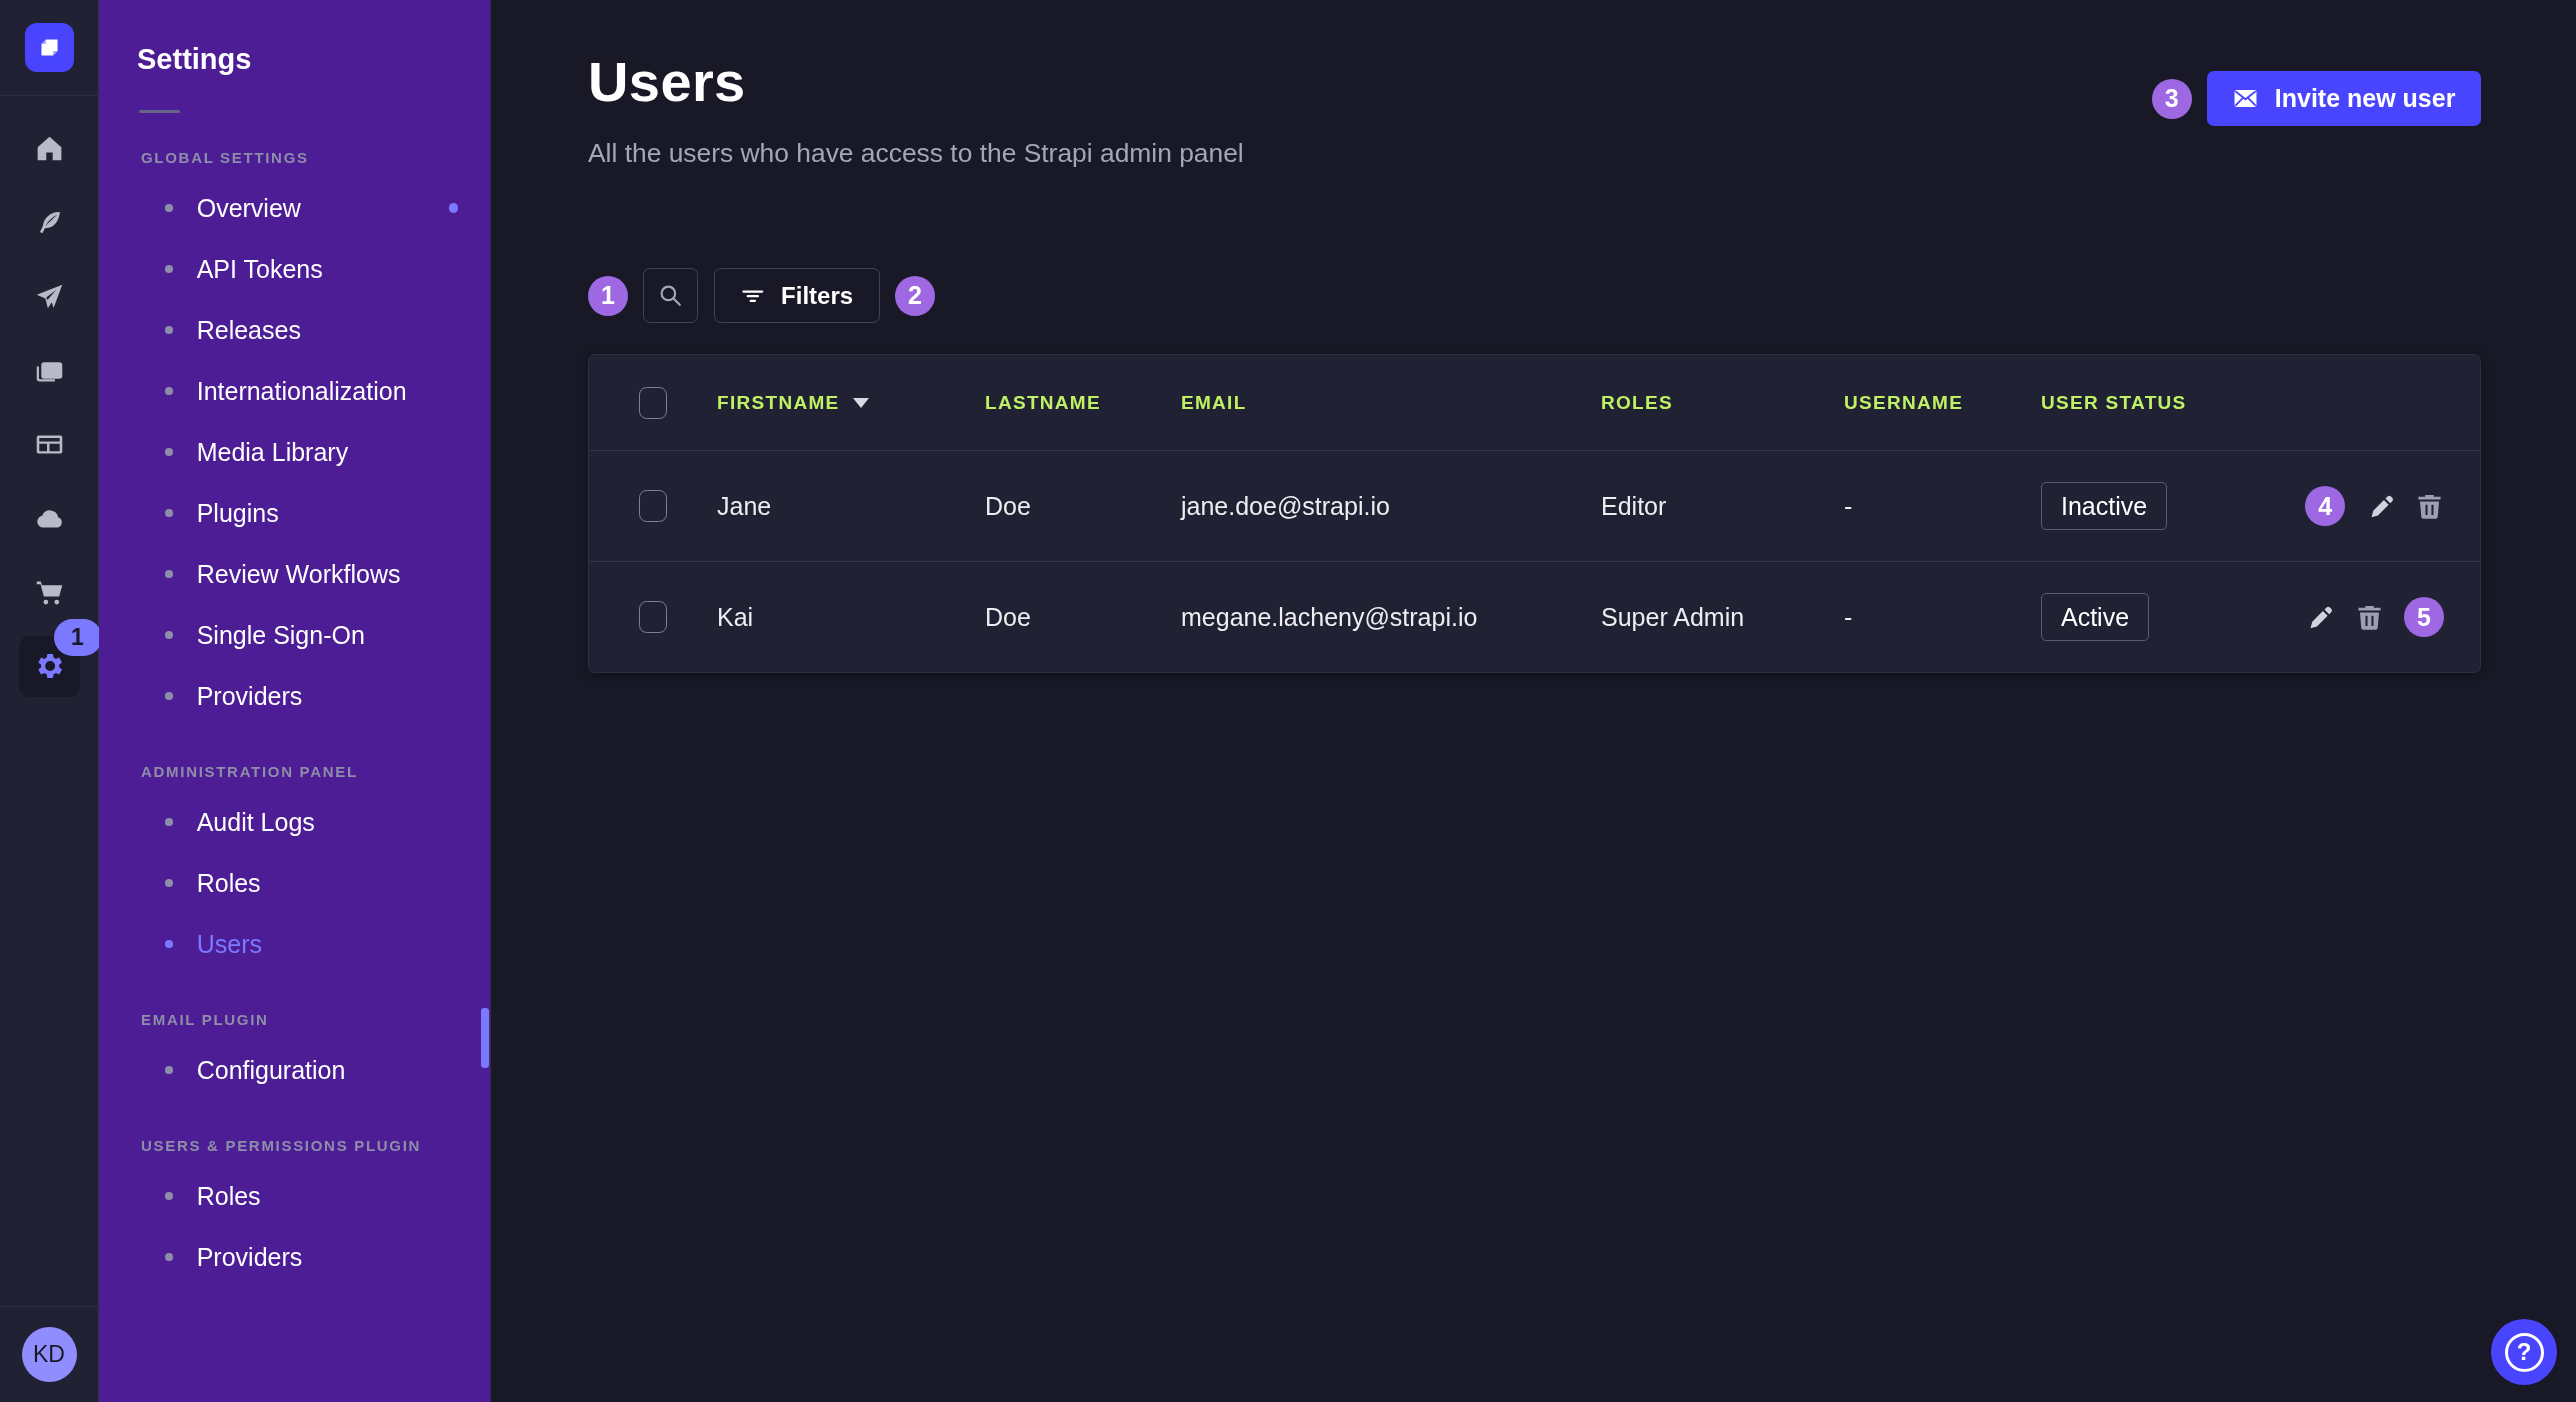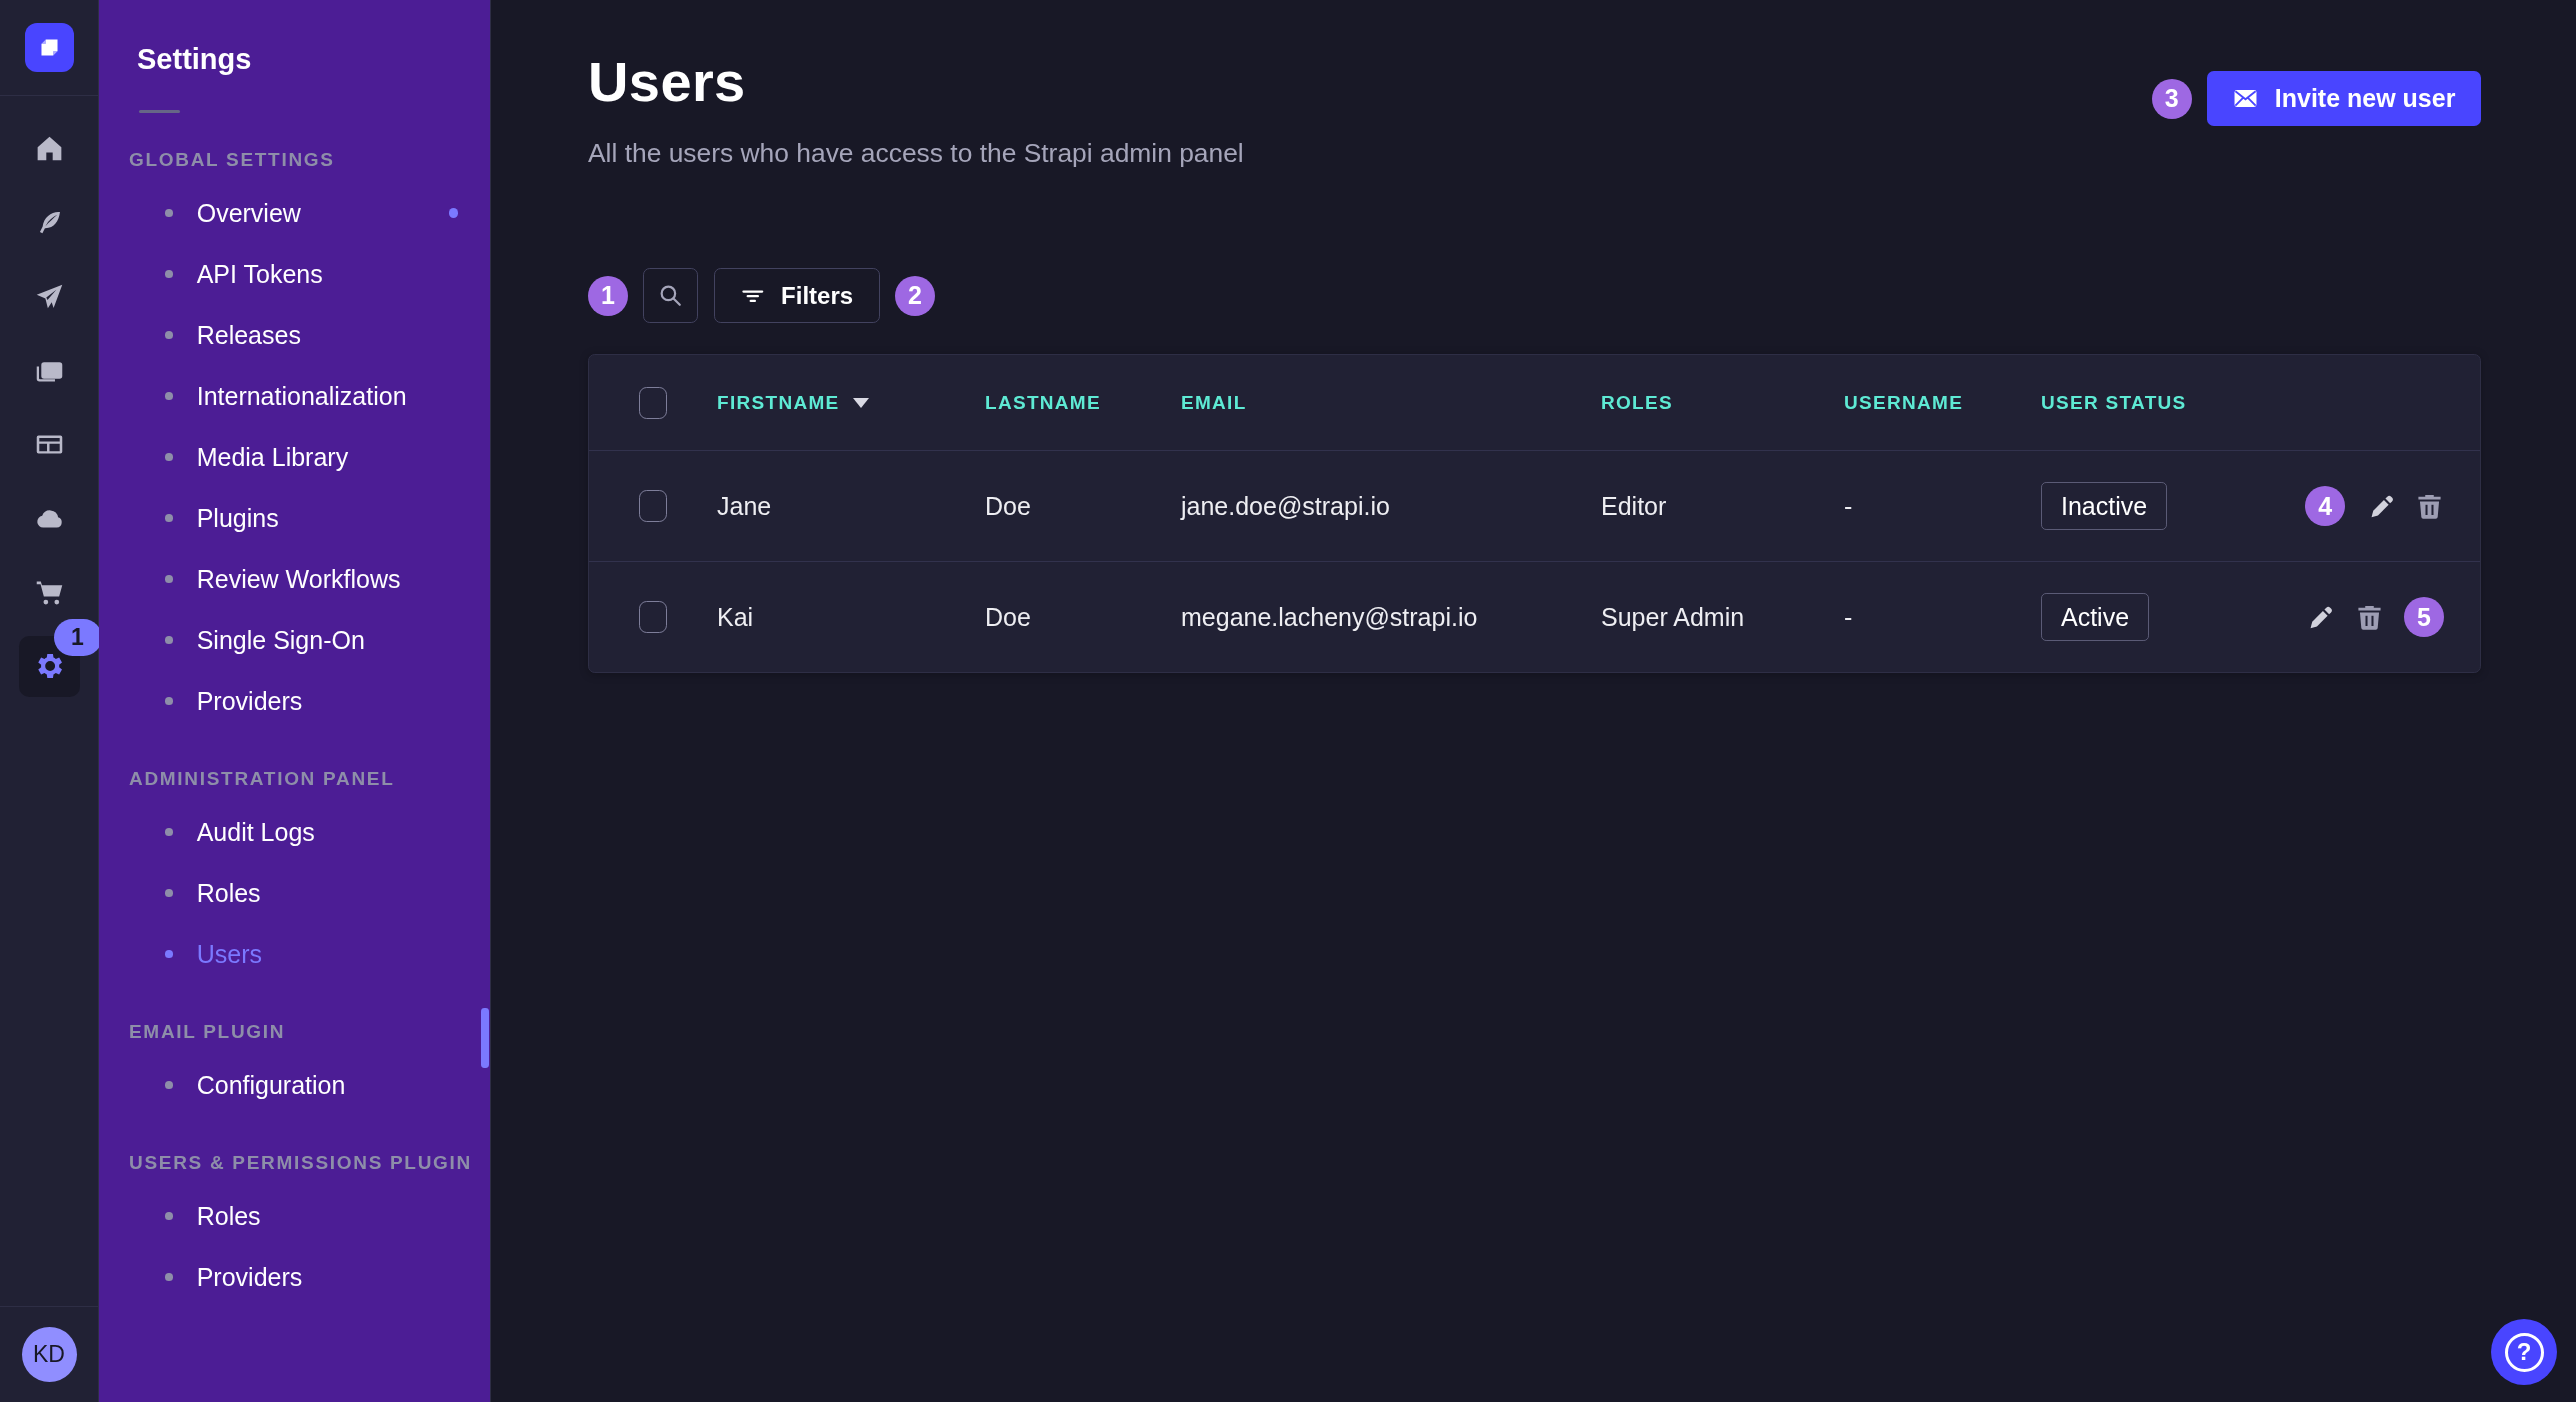--- a/index.html
+++ b/index.html
@@ -47,21 +47,21 @@
   }
   
   .subnav {
     position:absolute; left:99px; top:0; width:392px; height:1402px;
     background:#4c1d95; border-right:0.9px solid #2e2e45;
   }
   .subnav-title { font-size:29px; font-weight:600; color:#ffffff; padding:43px 0 0 38px; }
   .subnav-divider { width:41px; height:2.6px; background:#666687; margin:34px 0 0 40px; border-radius:1.7px; }
   .nav-section { margin-top:36px; }
   .nav-section-title {
-    padding-left:30px; font-size:19px; font-weight:700; color:#8e8ea9;
+    padding-left:42px; font-size:15px; font-weight:700; color:#8e8ea9;
     letter-spacing:1.7px; margin-bottom:12px;
   }
   .nav-item {
     height:61px; display:flex; align-items:center; padding:0 32px 0 66px;
     font-size:25px; color:#ffffff; cursor:pointer; border-radius:5.1px;
   }
   .bullet { width:7.7px; height:7.7px; border-radius:50%; background:#8e8ea9; margin-right:24px; flex:none; }
   .nav-item.active { color:#7b79ff; }
   .nav-item.active .bullet { background:#7b79ff; }
   .notif-dot { margin-left:auto; width:9.4px; height:9.4px; border-radius:50%; background:#7b79ff; }
@@ -95,21 +95,21 @@
     color:#ffffff; font-size:24px; font-weight:600; cursor:pointer; font-family:inherit;
   }
   
   .card {
     margin-top:31px; background:#212134; border-radius:6.8px; border:0.9px solid #2e2e45;
     box-shadow:0 1.7px 8.5px rgba(0,0,0,0.25); width:1893px;
   }
   .trow { display:grid; grid-template-columns:128px 268px 196px 420px 243px 197px 213px 1fr; align-items:center; }
   .thead { height:95px; }
   .tbody-row { height:111px; border-top:0.9px solid #32324d; }
-  .th { font-size:19px; font-weight:700; color:#5eead4; letter-spacing:1.3px; display:flex; align-items:center; }
+  .th { font-size:19px; font-weight:700; color:#bef264; letter-spacing:1.3px; display:flex; align-items:center; }
   .sort-arrow {
     display:inline-block; width:0; height:0; margin-left:13.6px;
     border-left:8.5px solid transparent; border-right:8.5px solid transparent;
     border-top:10.2px solid #d9d9e3;
   }
   .cell { font-size:25px; color:#eeeef2; }
   .checkbox-cell { display:flex; justify-content:center; }
   .checkbox {
     width:28px; height:32px; border:1.7px solid #7e7e9a; border-radius:7.7px;
     background:transparent; cursor:pointer;

